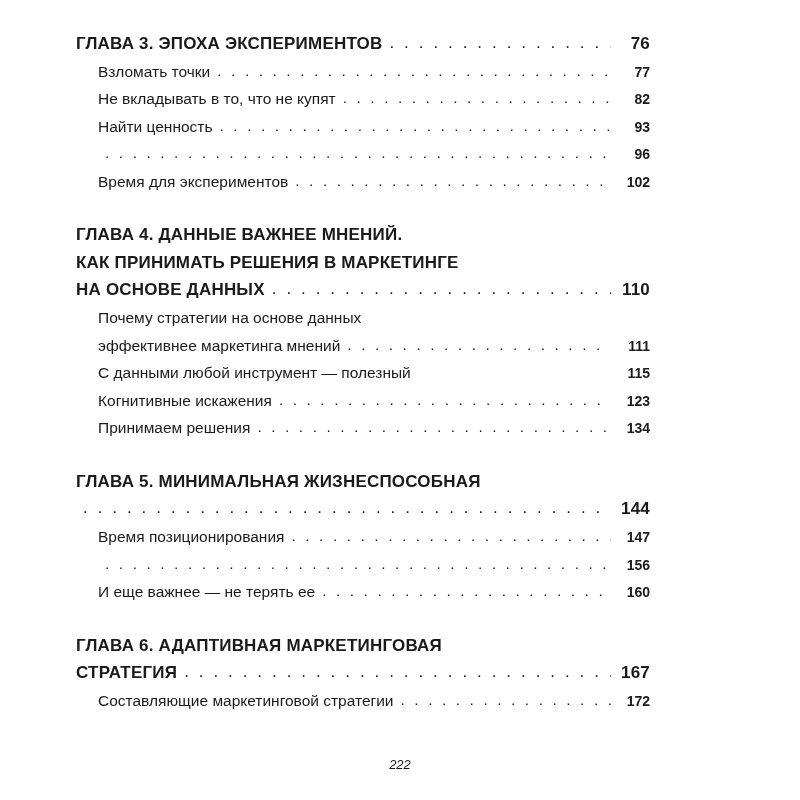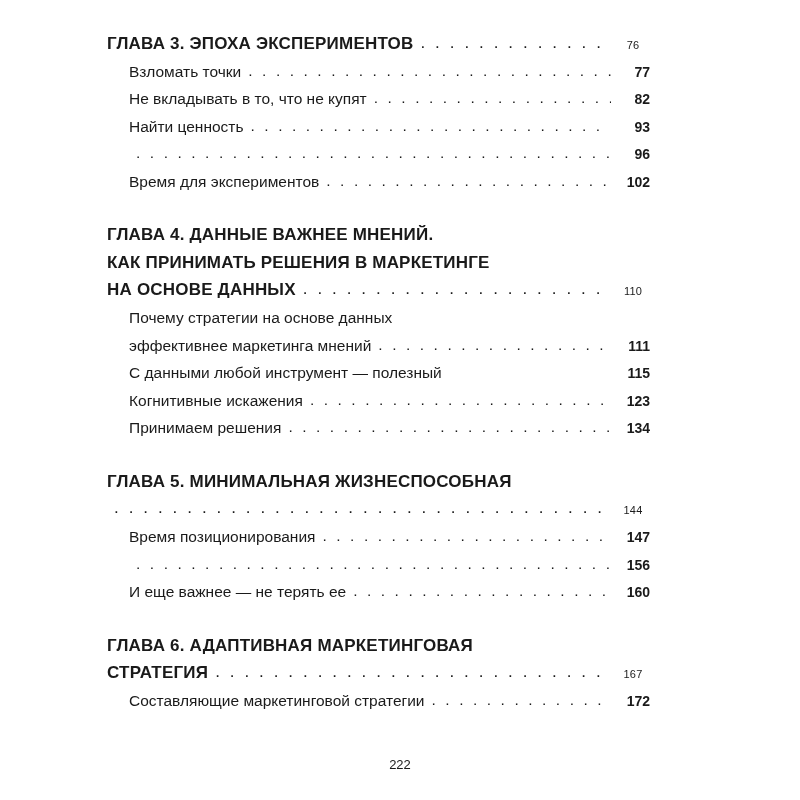--- a/index.html
+++ b/index.html
@@ -12,21 +12,21 @@
     background: #ffffff;
     font-family: "Liberation Sans", sans-serif;
     color: #1a1a1a;
     overflow: hidden;
   }
   .page {
     position: relative;
     width: 800px;
     height: 800px;
     box-sizing: border-box;
-    padding: 30px 150px 0 107px;
+    padding: 30px 150px 0 76px;
   }
   .toc {
     width: 100%;
   }
   .chapter-block {
     margin-bottom: 26px;
   }
   .chapter-block:last-of-type {
     margin-bottom: 11px;
   }
@@ -50,23 +50,23 @@
     margin: 0 5px 0 7px;
     font-weight: normal;
     font-size: 17px;
     letter-spacing: 2.6px;
     color: #1a1a1a;
     position: relative;
     top: -1px;
   }
   .ch-line .pg {
     flex: 0 0 auto;
-    font-weight: normal;
-    font-size: 11px;
-    text-align: center;
+    font-weight: bold;
+    font-size: 17px;
+    text-align: right;
     min-width: 34px;
   }
   
   .sub-line {
     display: flex;
     align-items: baseline;
     font-size: 15.5px;
     font-weight: normal;
     line-height: 1.78;
     white-space: nowrap;
@@ -93,20 +93,21 @@
     min-width: 34px;
   }
   .folio {
     position: absolute;
     left: 0;
     right: 0;
     bottom: 28px;
     text-align: center;
     font-size: 13px;
     color: #1a1a1a;
+    font-style: italic;
   }
 </style>
 </head>
 <body>
 
 <div class="page">
   <div class="toc" id="toc-root">
       <div class="chapter-block">
         <div class="ch-line">
           <span class="txt">ГЛАВА 3. ЭПОХА ЭКСПЕРИМЕНТОВ</span>

